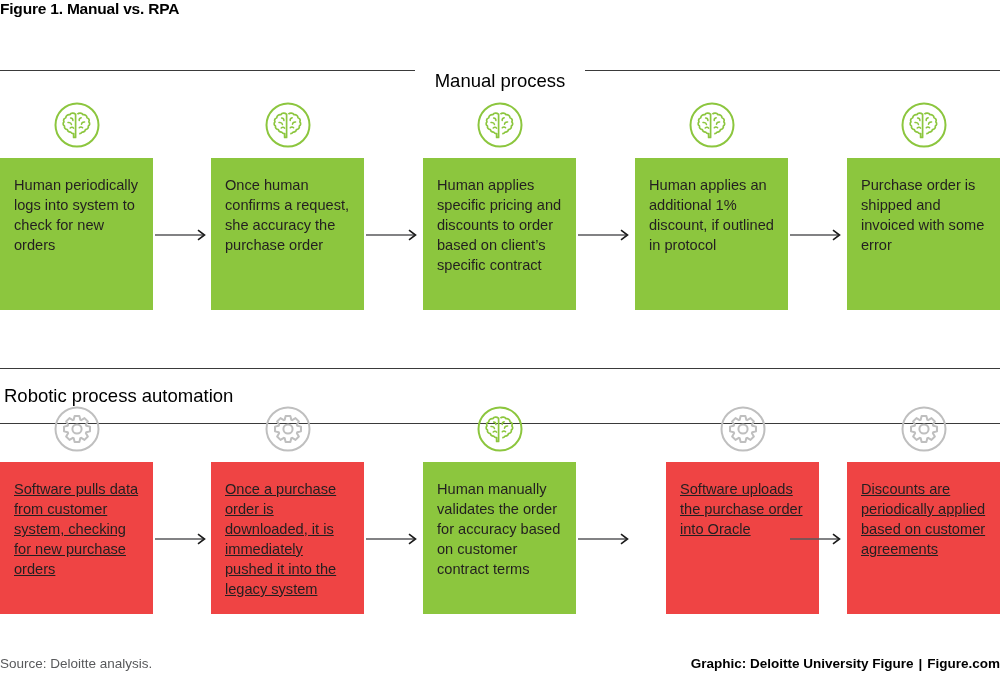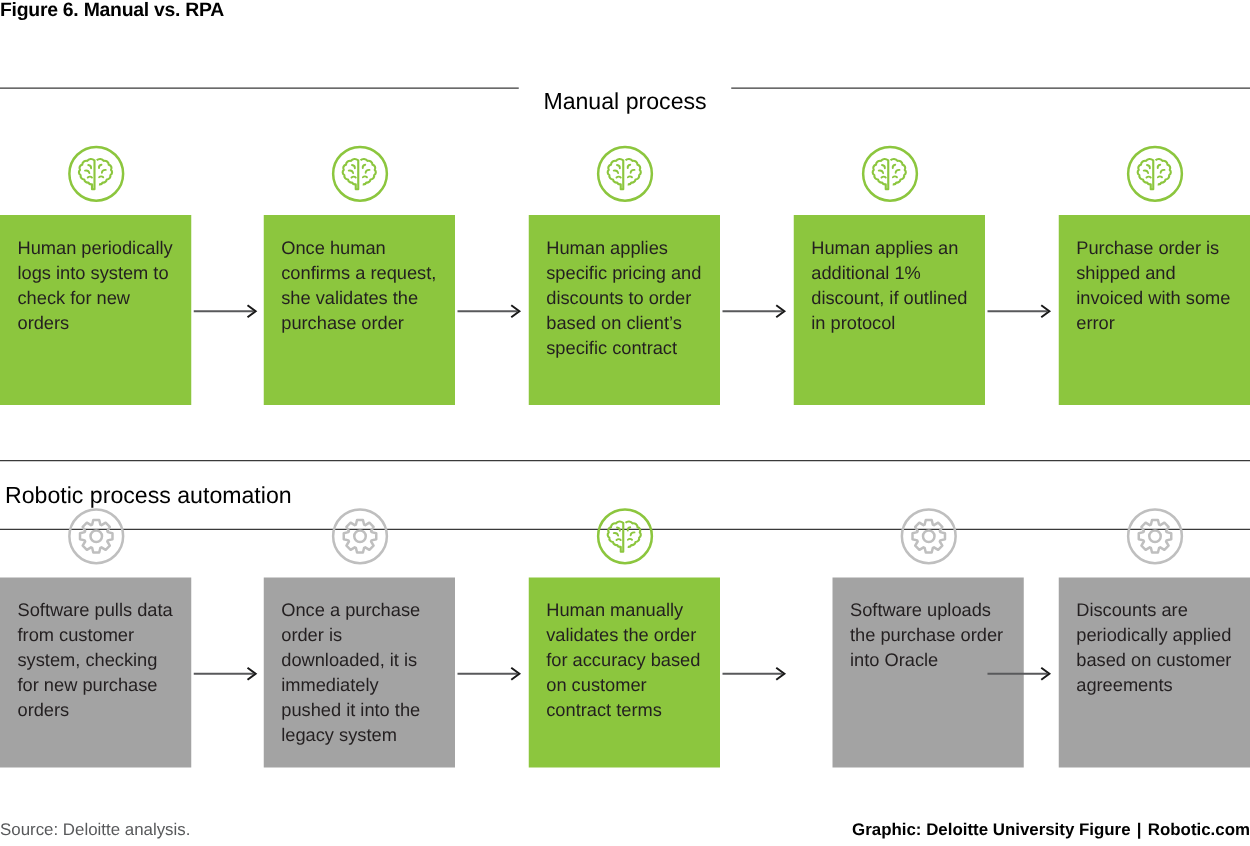--- a/index.html
+++ b/index.html
@@ -80,21 +80,21 @@
     left: 0;
     top: 57px;
     width: 153px;
     height: 152px;
     box-sizing: border-box;
     padding: 18px 14px 10px 14px;
     display: flex;
     align-items: flex-start;
   }
   .step-box.green { background: #8cc63e; }
-  .step-box.gray  { background: #a3a3a3; }
+  .step-box.gray  { background: #ef4444; text-decoration: underline; }
   .step-box .txt {
     font-size: 14.6px;
     line-height: 1.37;
     color: #231f20;
     width: 100%;
   }
 
   
   .arrow {
     position: absolute;
@@ -119,29 +119,29 @@
     color: #000000;
     white-space: nowrap;
   }
   .footer-right .sep { padding: 0 5px; }
 </style>
 </head>
 <body>
 
 <div class="page">
 
-  <div class="fig-title">Figure 6. Manual vs. RPA</div>
+  <div class="fig-title">Figure 1. Manual vs. RPA</div>
 
   <div class="section-head" id="head-manual" style="top:70px;">
     <span class="rule"></span>
     <span class="label">Manual process</span>
     <span class="rule"></span>
   </div>
 
-  <div class="flow-row" id="row-manual" style="top:115px;">
+  <div class="flow-row" id="row-manual" style="top:101px;">
       <div class="step" style="left: 0px;">
         <div class="step-icon">
           <svg viewBox="0 0 48 48">
             <circle cx="24" cy="24" r="21.5" fill="none" stroke="#8cc63e" stroke-width="2"></circle>
             <path d="M22.4 13.2c-1.6-1.5-4.4-1.3-5.6 0.5c-2.1-0.4-4.0 1.1-4.0 3.0c-1.9 0.5-2.8 2.6-1.8 4.2c-1.3 1.2-1.1 3.4 0.5 4.2c-0.4 1.8 1.0 3.5 2.9 3.5c0.2 1.6 1.7 2.7 3.3 2.4c0.5 1.1 1.7 1.7 2.9 1.5l0 3.9 2.0 0 0-23.2z" fill="none" stroke="#8cc63e" stroke-width="1.7" stroke-linejoin="round"></path>
             <path d="M24.4 13.2c1.6-1.5 4.4-1.3 5.6 0.5c2.1-0.4 4.0 1.1 4.0 3.0c1.9 0.5 2.8 2.6 1.8 4.2c1.3 1.2 1.1 3.4-0.5 4.2c0.4 1.8-1.0 3.5-2.9 3.5c-0.2 1.6-1.7 2.7-3.3 2.4c-0.5 1.1-1.7 1.7-2.9 1.5" fill="none" stroke="#8cc63e" stroke-width="1.7" stroke-linejoin="round"></path>
             <path d="M17.6 17.0c1.6 0.2 2.4 1.3 2.3 2.6" fill="none" stroke="#8cc63e" stroke-width="1.5" stroke-linecap="round"></path>
             <path d="M15.0 21.5c1.9-0.3 3.2 0.6 3.5 2.0" fill="none" stroke="#8cc63e" stroke-width="1.5" stroke-linecap="round"></path>
             <path d="M17.2 27.0c1.1-1.0 2.6-0.9 3.4 0.1" fill="none" stroke="#8cc63e" stroke-width="1.5" stroke-linecap="round"></path>
             <path d="M28.2 16.8c-1.5 0.3-2.2 1.4-2.0 2.7" fill="none" stroke="#8cc63e" stroke-width="1.5" stroke-linecap="round"></path>
@@ -167,21 +167,21 @@
             <path d="M24.4 13.2c1.6-1.5 4.4-1.3 5.6 0.5c2.1-0.4 4.0 1.1 4.0 3.0c1.9 0.5 2.8 2.6 1.8 4.2c1.3 1.2 1.1 3.4-0.5 4.2c0.4 1.8-1.0 3.5-2.9 3.5c-0.2 1.6-1.7 2.7-3.3 2.4c-0.5 1.1-1.7 1.7-2.9 1.5" fill="none" stroke="#8cc63e" stroke-width="1.7" stroke-linejoin="round"></path>
             <path d="M17.6 17.0c1.6 0.2 2.4 1.3 2.3 2.6" fill="none" stroke="#8cc63e" stroke-width="1.5" stroke-linecap="round"></path>
             <path d="M15.0 21.5c1.9-0.3 3.2 0.6 3.5 2.0" fill="none" stroke="#8cc63e" stroke-width="1.5" stroke-linecap="round"></path>
             <path d="M17.2 27.0c1.1-1.0 2.6-0.9 3.4 0.1" fill="none" stroke="#8cc63e" stroke-width="1.5" stroke-linecap="round"></path>
             <path d="M28.2 16.8c-1.5 0.3-2.2 1.4-2.0 2.7" fill="none" stroke="#8cc63e" stroke-width="1.5" stroke-linecap="round"></path>
             <path d="M31.6 20.9c-1.8-0.1-3.0 0.9-3.1 2.3" fill="none" stroke="#8cc63e" stroke-width="1.5" stroke-linecap="round"></path>
             <path d="M29.6 26.8c-1.0-1.0-2.5-1.0-3.3 0.0" fill="none" stroke="#8cc63e" stroke-width="1.5" stroke-linecap="round"></path>
           </svg>
         </div>
         <div class="step-box green">
-          <div class="txt">Once human confirms a request, she validates the purchase order</div>
+          <div class="txt">Once human confirms a request, she accuracy the purchase order</div>
         </div>
       </div>
       <div class="arrow" style="left: 364px;">
         <svg viewBox="0 0 58 14" width="58" height="14">
           <path d="M2 7 L50 7" stroke="#58595b" stroke-width="1.7"></path>
           <path d="M45 2.2 L51.5 7 L45 11.8" fill="none" stroke="#1a1a1a" stroke-width="1.6"></path>
         </svg>
       </div>
       <div class="step" style="left: 423px;">
         <div class="step-icon">
@@ -345,16 +345,16 @@
           </svg>
         </div>
         <div class="step-box gray">
           <div class="txt">Discounts are periodically applied based on customer agreements</div>
         </div>
       </div>
     </div>
 
   <div class="footer-left" style="top:656px;">Source: Deloitte analysis.</div>
   <div class="footer-right" style="top:656px;">
-    <span>Graphic: Deloitte University Figure</span><span class="sep">|</span><span>Robotic.com</span>
+    <span>Graphic: Deloitte University Figure</span><span class="sep">|</span><span>Figure.com</span>
   </div>
 
 </div>
 
 </body></html>

